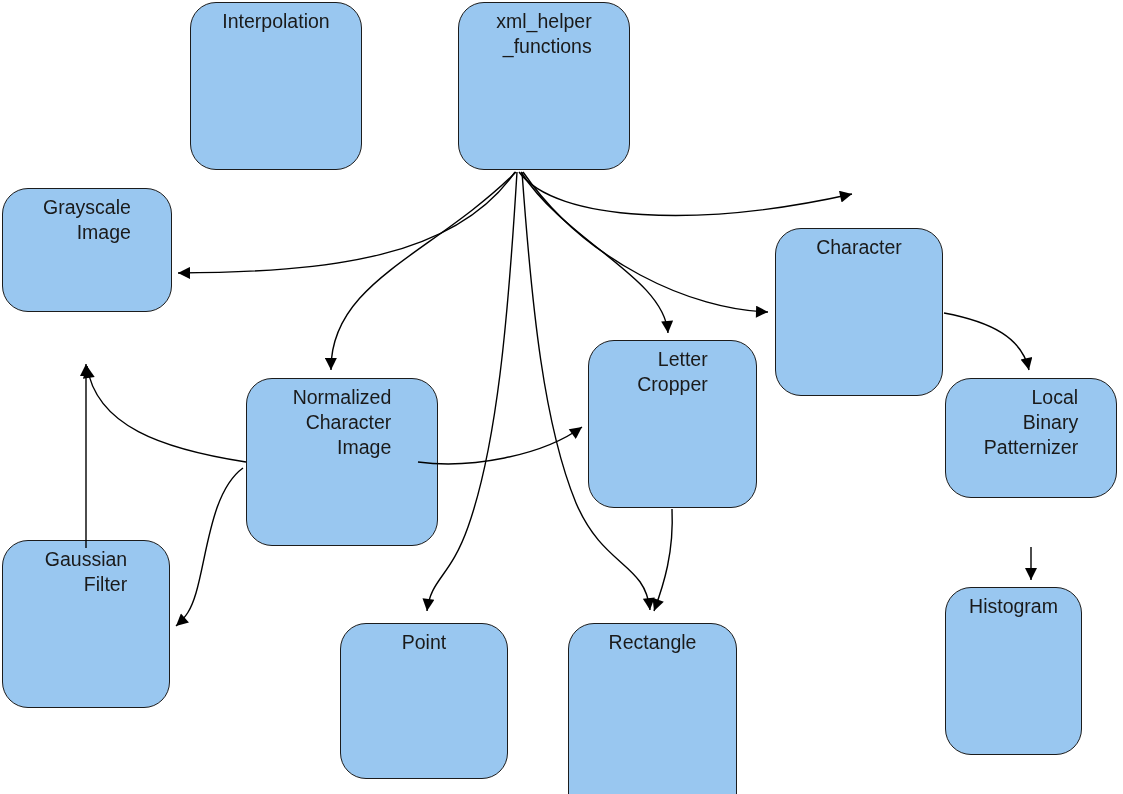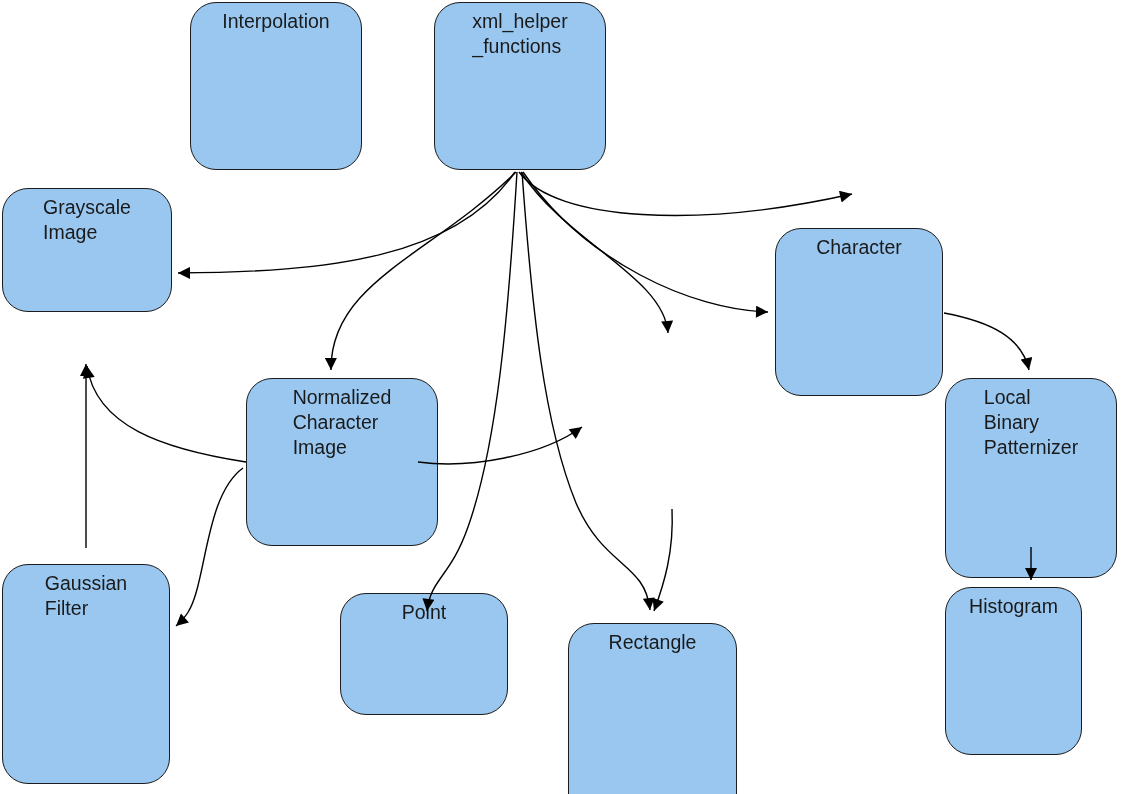--- a/index.html
+++ b/index.html
@@ -26,21 +26,21 @@
     border-radius: 26px;
     display: flex;
     justify-content: center;
     align-items: flex-start;
     padding-top: 6px;
   }
   .node-label {
     font-size: 19.5px;
     line-height: 25px;
     color: var(--text-color);
-    text-align: left;
+    text-align: right;
     white-space: pre-line;
   }
   svg.edges {
     position: absolute;
     left: 0; top: 0;
     width: 1123px;
     height: 794px;
     pointer-events: none;
   }
   .edge {
@@ -52,54 +52,58 @@
 </style>
 </head>
 <body>
 
 <div class="canvas">
 
   <div class="node" style="left:190px; top:2px; width:172px; height:168px">
     <span class="node-label">Interpolation</span>
   </div>
 
-  <div class="node" style="left:434px; top:2px; width:172px; height:168px">
+  <div class="node" style="left:458px; top:2px; width:172px; height:168px">
     <span class="node-label">xml_helper
 _functions</span>
   </div>
 
 
   <div class="node" style="left:2px; top:188px; width:170px; height:124px">
     <span class="node-label">Grayscale
 Image</span>
   </div>
 
   <div class="node" style="left:775px; top:228px; width:168px; height:168px">
     <span class="node-label">Character</span>
   </div>
 
   <div class="node" style="left:246px; top:378px; width:192px; height:168px">
     <span class="node-label">Normalized
 Character
 Image</span>
   </div>
 
+  <div class="node" style="left:588px; top:340px; width:169px; height:168px">
+    <span class="node-label">Letter
+Cropper</span>
+  </div>
 
-  <div class="node" style="left:945px; top:378px; width:172px; height:200px">
+  <div class="node" style="left:945px; top:378px; width:172px; height:120px">
     <span class="node-label">Local
 Binary
 Patternizer</span>
   </div>
 
-  <div class="node" style="left:2px; top:564px; width:168px; height:220px">
+  <div class="node" style="left:2px; top:540px; width:168px; height:168px">
     <span class="node-label">Gaussian
 Filter</span>
   </div>
 
-  <div class="node" style="left:340px; top:593px; width:168px; height:122px">
+  <div class="node" style="left:340px; top:623px; width:168px; height:156px">
     <span class="node-label">Point</span>
   </div>
 
   <div class="node" style="left:568px; top:623px; width:169px; height:212px">
     <span class="node-label">Rectangle</span>
   </div>
 
   <div class="node" style="left:945px; top:587px; width:137px; height:168px">
     <span class="node-label">Histogram</span>
   </div>

